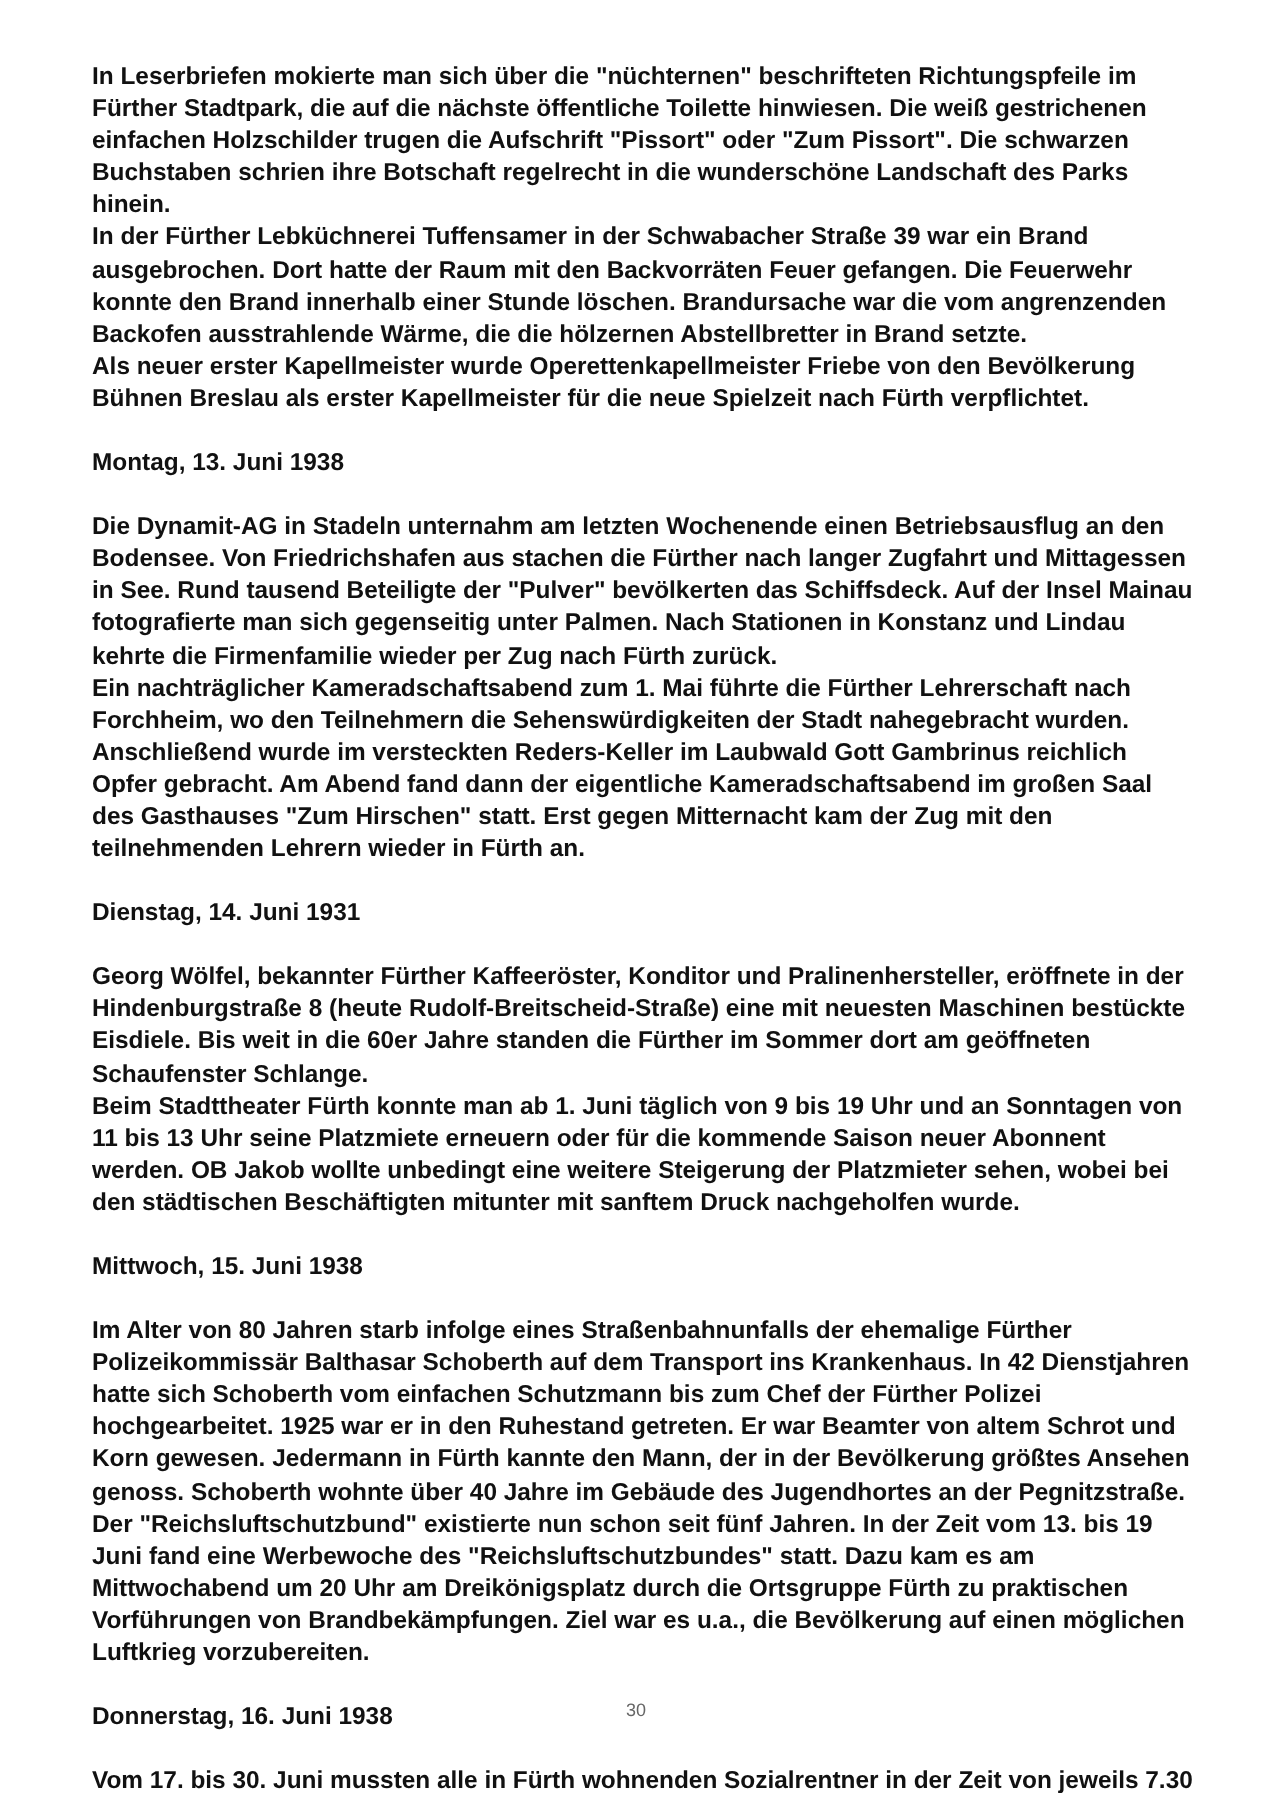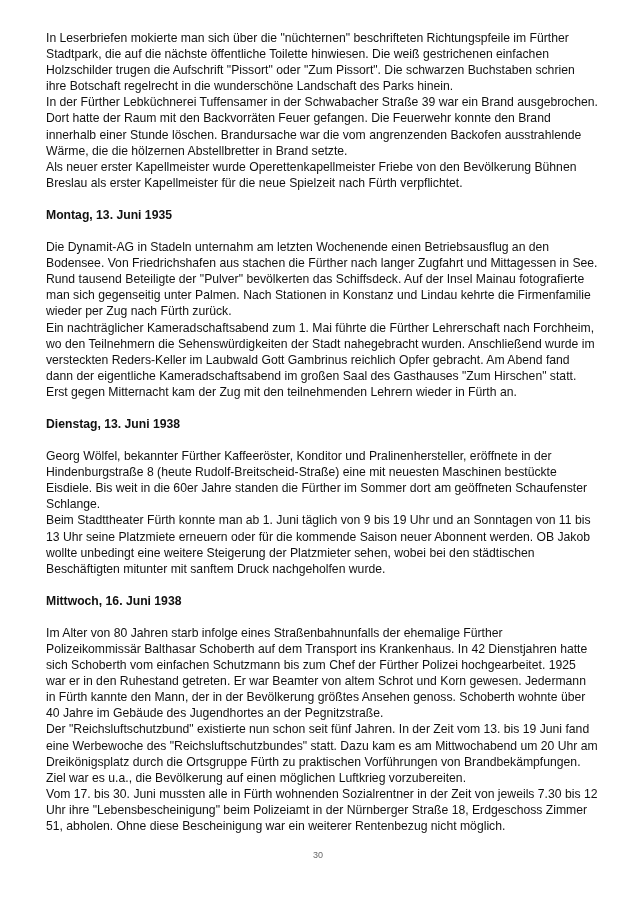--- a/index.html
+++ b/index.html
@@ -2,57 +2,58 @@
 <html><head>
   <meta charset="utf-8">
   <style>
     html, body { margin: 0; padding: 0; background: #ffffff; }
     body { width: 636px; height: 900px; position: relative; overflow: hidden; }
     .page {
       position: absolute; left: 46px; top: 30px; width: 552px;
       font-family: "Liberation Sans", sans-serif;
       font-size: 12.2px; line-height: 16.1px; color: #111111;
     }
-    .para { margin: 0; }
+    .para { margin: 0; font-weight: bold; }
     .heading {
       font-weight: bold; margin: 16px 0 16px 0;
       font-size: 12.2px; line-height: 16.1px;
     }
     .page-number {
       position: absolute; left: 0; width: 636px; top: 850px;
       text-align: center;
       font-family: "Liberation Sans", sans-serif;
       font-size: 9px; color: #666666;
     }
   </style>
 </head>
 <body>
 
 <div class="page">
   <p class="para">In Leserbriefen mokierte man sich über die "nüchternen" beschrifteten Richtungspfeile im Fürther Stadtpark, die auf die nächste öffentliche Toilette hinwiesen. Die weiß gestrichenen einfachen Holzschilder trugen die Aufschrift "Pissort" oder "Zum Pissort". Die schwarzen Buchstaben schrien ihre Botschaft regelrecht in die wunderschöne Landschaft des Parks hinein.</p>
   <p class="para">In der Fürther Lebküchnerei Tuffensamer in der Schwabacher Straße 39 war ein Brand ausgebrochen. Dort hatte der Raum mit den Backvorräten Feuer gefangen. Die Feuerwehr konnte den Brand innerhalb einer Stunde löschen. Brandursache war die vom angrenzenden Backofen ausstrahlende Wärme, die die hölzernen Abstellbretter in Brand setzte.</p>
   <p class="para">Als neuer erster Kapellmeister wurde Operettenkapellmeister Friebe von den Bevölkerung Bühnen Breslau als erster Kapellmeister für die neue Spielzeit nach Fürth verpflichtet.</p>
 
   <div>
-    <p class="heading">Montag, 13. Juni 1935</p>
+    <p class="heading">Montag, 13. Juni 1938</p>
     <p class="para">Die Dynamit-AG in Stadeln unternahm am letzten Wochenende einen Betriebsausflug an den Bodensee. Von Friedrichshafen aus stachen die Fürther nach langer Zugfahrt und Mittagessen in See. Rund tausend Beteiligte der "Pulver" bevölkerten das Schiffsdeck. Auf der Insel Mainau fotografierte man sich gegenseitig unter Palmen. Nach Stationen in Konstanz und Lindau kehrte die Firmenfamilie wieder per Zug nach Fürth zurück.</p>
     <p class="para">Ein nachträglicher Kameradschaftsabend zum 1. Mai führte die Fürther Lehrerschaft nach Forchheim, wo den Teilnehmern die Sehenswürdigkeiten der Stadt nahegebracht wurden. Anschließend wurde im versteckten Reders-Keller im Laubwald Gott Gambrinus reichlich Opfer gebracht. Am Abend fand dann der eigentliche Kameradschaftsabend im großen Saal des Gasthauses "Zum Hirschen" statt. Erst gegen Mitternacht kam der Zug mit den teilnehmenden Lehrern wieder in Fürth an.</p>
   </div>
 
   <div>
-    <p class="heading">Dienstag, 13. Juni 1938</p>
+    <p class="heading">Dienstag, 14. Juni 1931</p>
     <p class="para">Georg Wölfel, bekannter Fürther Kaffeeröster, Konditor und Pralinenhersteller, eröffnete in der Hindenburgstraße 8 (heute Rudolf-Breitscheid-Straße) eine mit neuesten Maschinen bestückte Eisdiele. Bis weit in die 60er Jahre standen die Fürther im Sommer dort am geöffneten Schaufenster Schlange.</p>
     <p class="para">Beim Stadttheater Fürth konnte man ab 1. Juni täglich von 9 bis 19 Uhr und an Sonntagen von 11 bis 13 Uhr seine Platzmiete erneuern oder für die kommende Saison neuer Abonnent werden. OB Jakob wollte unbedingt eine weitere Steigerung der Platzmieter sehen, wobei bei den städtischen Beschäftigten mitunter mit sanftem Druck nachgeholfen wurde.</p>
   </div>
 
   <div>
-    <p class="heading">Mittwoch, 16. Juni 1938</p>
+    <p class="heading">Mittwoch, 15. Juni 1938</p>
     <p class="para">Im Alter von 80 Jahren starb infolge eines Straßenbahnunfalls der ehemalige Fürther Polizeikommissär Balthasar Schoberth auf dem Transport ins Krankenhaus. In 42 Dienstjahren hatte sich Schoberth vom einfachen Schutzmann bis zum Chef der Fürther Polizei hochgearbeitet. 1925 war er in den Ruhestand getreten. Er war Beamter von altem Schrot und Korn gewesen. Jedermann in Fürth kannte den Mann, der in der Bevölkerung größtes Ansehen genoss. Schoberth wohnte über 40 Jahre im Gebäude des Jugendhortes an der Pegnitzstraße.</p>
     <p class="para">Der "Reichsluftschutzbund" existierte nun schon seit fünf Jahren. In der Zeit vom 13. bis 19 Juni fand eine Werbewoche des "Reichsluftschutzbundes" statt. Dazu kam es am Mittwochabend um 20 Uhr am Dreikönigsplatz durch die Ortsgruppe Fürth zu praktischen Vorführungen von Brandbekämpfungen. Ziel war es u.a., die Bevölkerung auf einen möglichen Luftkrieg vorzubereiten.</p>
   </div>
 
   <div>
+    <p class="heading">Donnerstag, 16. Juni 1938</p>
     <p class="para">Vom 17. bis 30. Juni mussten alle in Fürth wohnenden Sozialrentner in der Zeit von jeweils 7.30 bis 12 Uhr ihre "Lebensbescheinigung" beim Polizeiamt in der Nürnberger Straße 18, Erdgeschoss Zimmer 51, abholen. Ohne diese Bescheinigung war ein weiterer Rentenbezug nicht möglich.</p>
 
   </div>
 </div>
 
 <div class="page-number">30</div>
 
 </body></html>

